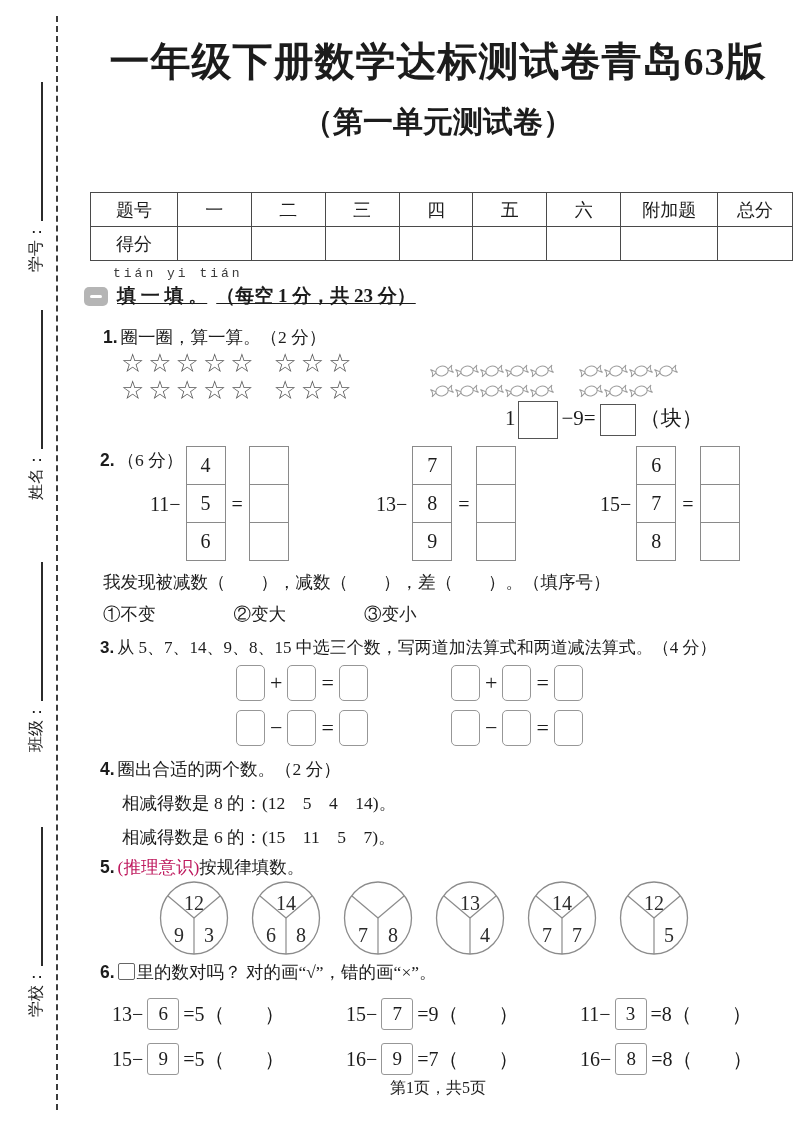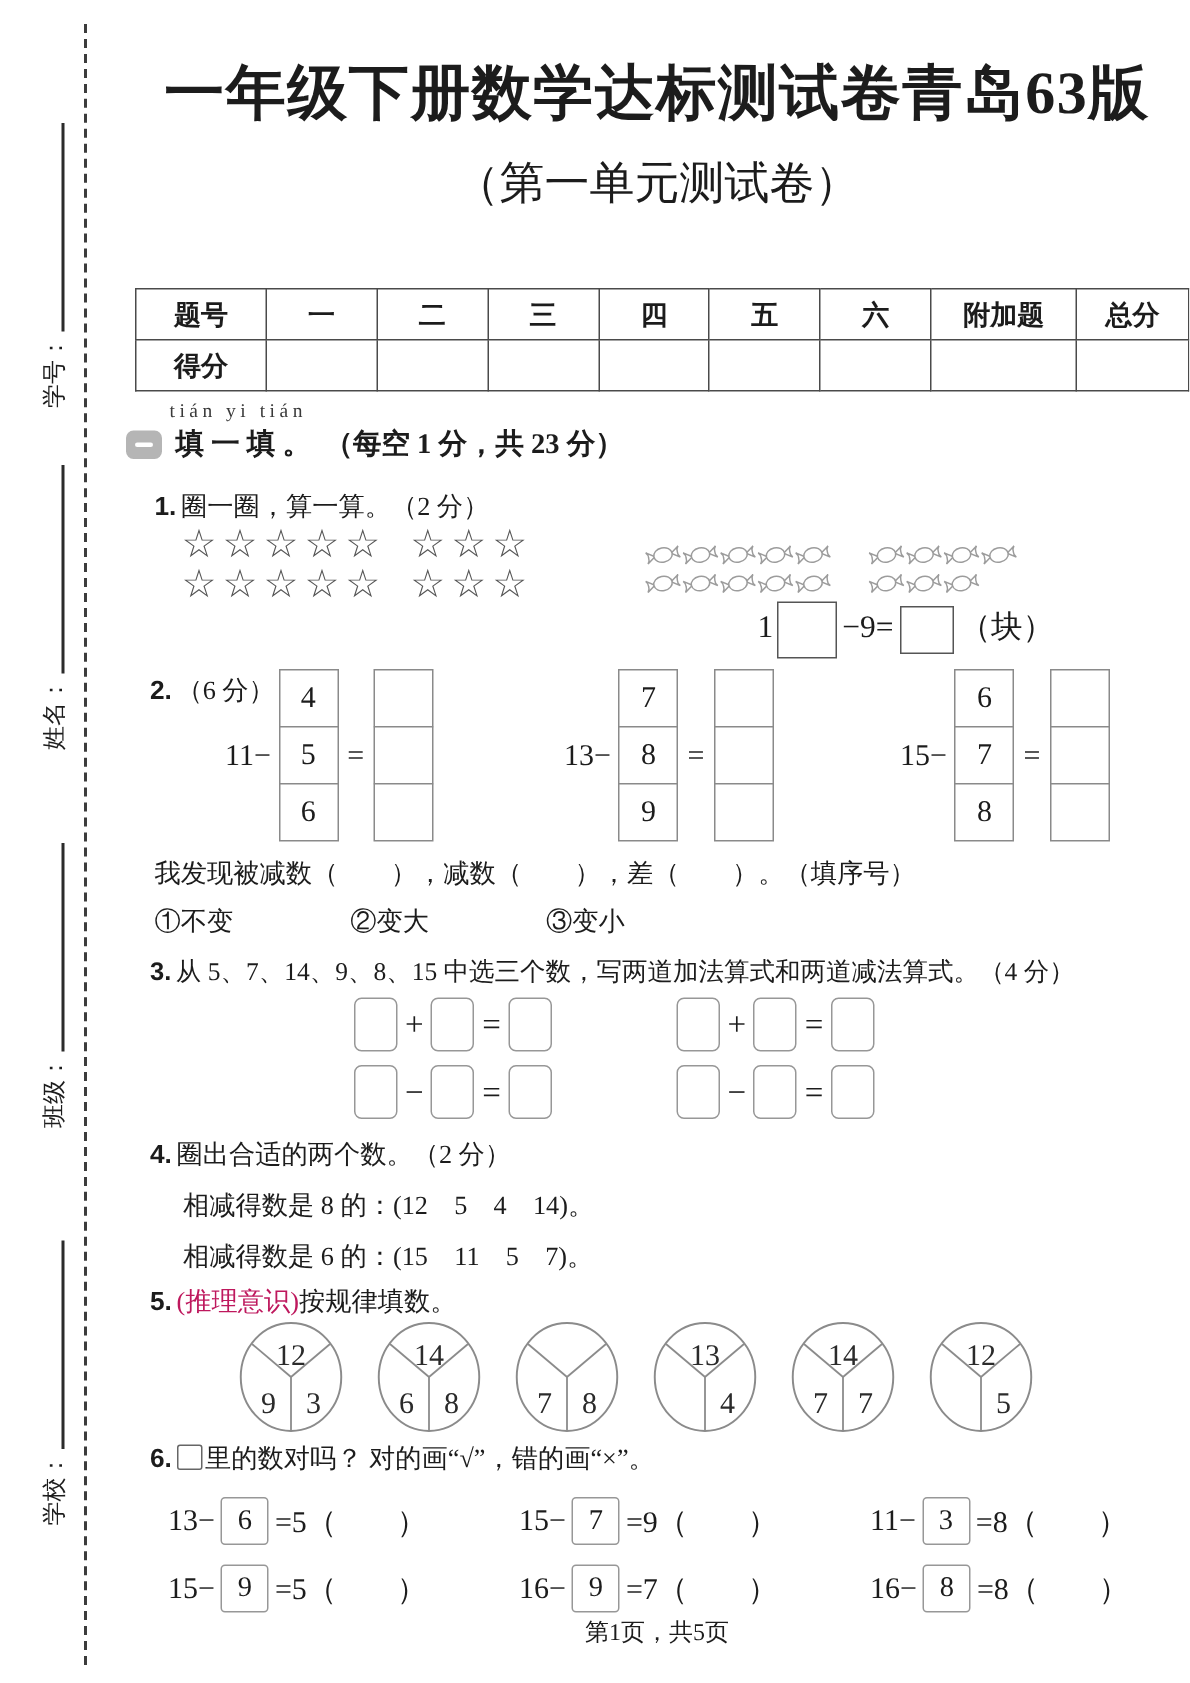--- a/index.html
+++ b/index.html
@@ -10,33 +10,33 @@
   .dashed-line{position:absolute;left:56px;top:16px;height:1094px;width:0;border-left:2px dashed #3c3c3c;}
   .side-group{position:absolute;left:-59px;width:190px;height:24px;transform:rotate(-90deg);
               display:flex;align-items:center;font-size:16px;white-space:nowrap;}
   .side-group .blank{flex:1 1 auto;border-bottom:2px solid #2b2b2b;height:12px;margin-left:3px;}
   .sg0{top:165px;} .sg1{top:393px;} .sg2{top:645px;} .sg3{top:910px;}
 
   
   .title{position:absolute;top:34px;left:88px;width:700px;text-align:center;
          font-size:40px;font-weight:bold;letter-spacing:1px;}
   .subtitle{position:absolute;top:102px;left:88px;width:700px;text-align:center;
-            font-size:30px;font-weight:normal;}
+            font-size:30px;font-weight:bold;}
   .meta{position:absolute;top:168px;right:10px;font-size:17px;margin-top:41px;}
 
   
   .score-table{position:absolute;top:192px;left:90px;border-collapse:collapse;table-layout:fixed;background:#fff;}
   .score-table td{border:1px solid #4a4a4a;height:33px;text-align:center;font-size:18px;padding:0;}
-  .score-table td.th{font-weight:bold;margin-top:40px;}
+  .score-table td.th{font-weight:normal;margin-top:40px;}
 
   
   .pinyin{position:absolute;top:266px;left:113px;font-size:13px;color:#3a3a3a;
-          font-family:Liberation Serif, serif;letter-spacing:3px;}
+          font-family:Liberation Mono, monospace;letter-spacing:3px;}
   .sec1{position:absolute;top:283px;left:84px;display:flex;align-items:center;gap:9px;
-        font-size:19px;font-weight:bold;}
+        font-size:19px;font-weight:bold;text-decoration:underline;}
   .badge{width:24px;height:19px;background:#b5b5b5;border-radius:5px;flex:none;position:relative;}
   .badge-bar{position:absolute;left:6px;top:8px;width:12px;height:3px;background:#fff;border-radius:2px;}
 
   .qline{position:absolute;font-size:17.5px;white-space:nowrap;}
   .qnum{font-weight:bold;margin-right:3px;font-family:"Liberation Sans","DejaVu Sans",sans-serif;}
   .qtag{color:#be185d;}
 
   
   .stars{position:absolute;top:350px;left:121px;font-family:"DejaVu Sans",sans-serif;
          font-size:26px;line-height:27px;color:#555;}

